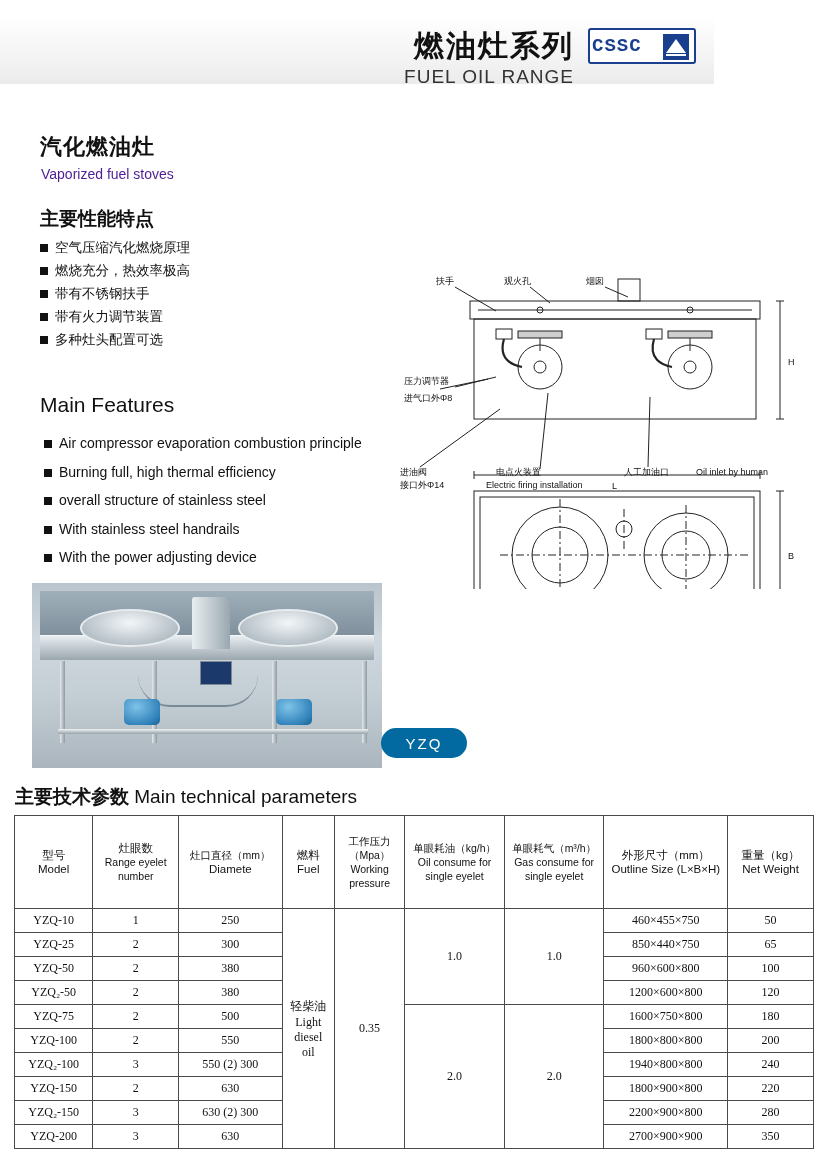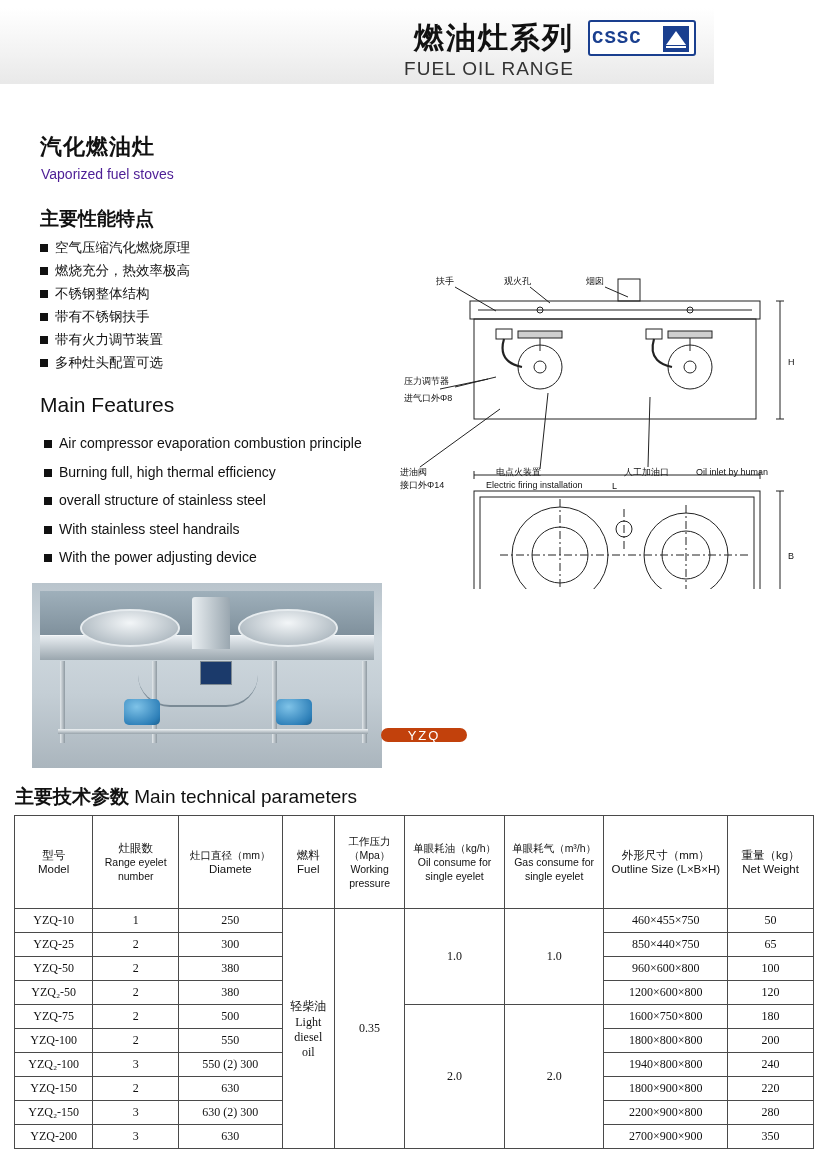--- a/index.html
+++ b/index.html
@@ -12,21 +12,21 @@
     height: 1156px;
     position: relative;
     font-family: "Liberation Sans", sans-serif;
     color: #111;
     overflow: hidden;
   }
 
   
   .header {
     position: absolute;
-    left: 0; top: 8px;
+    left: 0; top: 16px;
     width: 714px; height: 84px;
     background: linear-gradient(to bottom, #ffffff 0%, #f2f2f2 55%, #e6e6e6 100%);
     border-bottom: 2px solid #9a9a9a;
   }
   .header-title-cn {
     position: absolute;
     right: 140px;
     top: 10px;
     font-size: 30px;
     font-weight: bold;
@@ -209,25 +209,25 @@
     width: 120px; height: 30px;
     border-bottom: 2px solid #7a8a95;
     border-radius: 0 0 60px 60px;
   }
   .photo .hose1 { left: 106px; top: 92px; }
 
   
   .badge {
     position: absolute;
     left: 381px; top: 644px;
-    width: 86px; height: 14px;
+    width: 86px; height: 30px;
     border-radius: 15px;
-    background: #c2410c;
+    background: #0369a1;
     color: #fff;
-    font-size: 13px;
+    font-size: 15px;
     letter-spacing: 2px;
     display: flex;
     align-items: center;
     justify-content: center;
   }
 
   
   .drawing {
     position: absolute;
     left: 400px; top: 95px;
@@ -294,21 +294,20 @@
 
 <div class="page-body">
 
   <div class="title-cn">汽化燃油灶</div>
   <div class="title-en">Vaporized fuel stoves</div>
 
   <div class="sec-cn">主要性能特点</div>
   <ul class="list-cn">
     <li><span class="bullet"></span><span>空气压缩汽化燃烧原理</span></li>
     <li><span class="bullet"></span><span>燃烧充分，热效率极高</span></li>
-    <li><span class="bullet"></span><span>不锈钢整体结构</span></li>
     <li><span class="bullet"></span><span>带有不锈钢扶手</span></li>
     <li><span class="bullet"></span><span>带有火力调节装置</span></li>
     <li><span class="bullet"></span><span>多种灶头配置可选</span></li>
   </ul>
 
   <div class="sec-en">Main Features</div>
   <ul class="list-en">
     <li><span class="bullet"></span><span>Air compressor evaporation combustion principle</span></li>
     <li><span class="bullet"></span><span>Burning full, high thermal efficiency</span></li>
     <li><span class="bullet"></span><span>overall structure of stainless steel</span></li>

